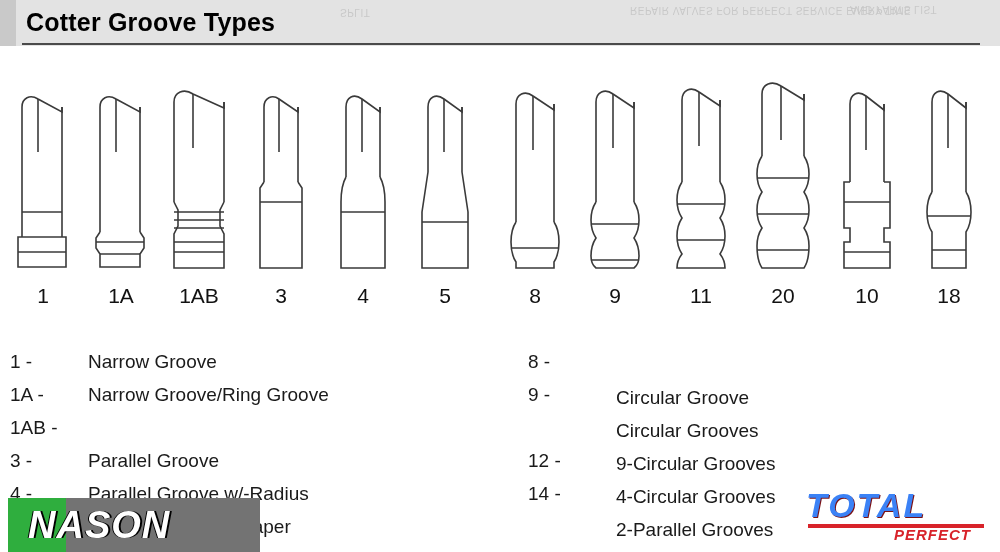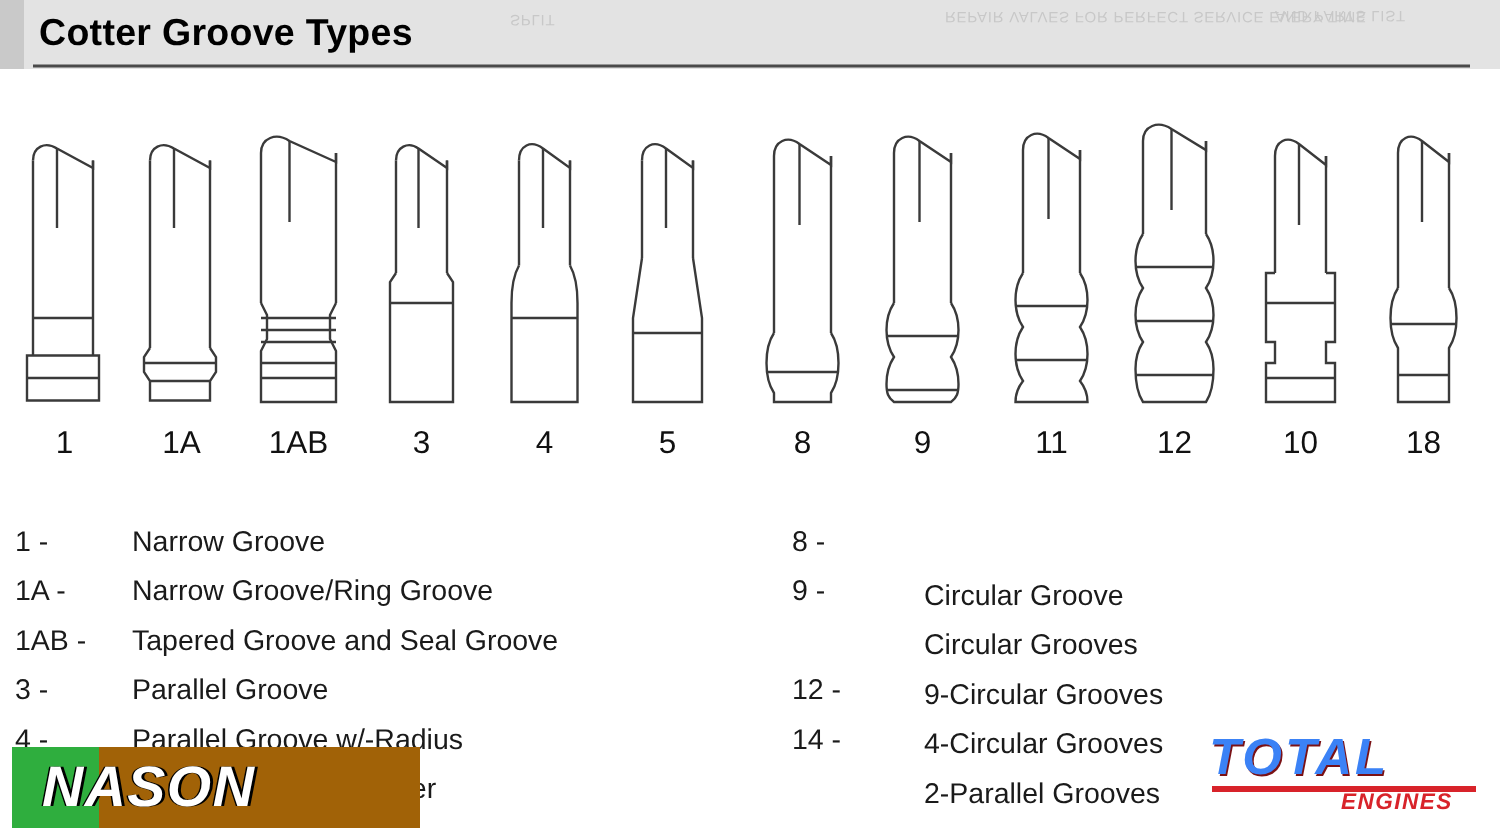--- a/index.html
+++ b/index.html
@@ -114,22 +114,22 @@
     position: absolute;
     left: 78px; top: 0;
   }
   #legend-col-right .legend-key { width: 80px; }
   #legend-col-right .legend-desc { left: 88px; margin-top: 36px; }
 
   
   #nason-logo {
     position: absolute;
     left: 8px; top: 498px;
-    width: 272px; height: 54px;
-    background: #a16207;
+    width: 252px; height: 54px;
+    background: #737373;
     overflow: hidden;
   }
   #nason-green {
     position: absolute;
     left: 0; top: 0;
     width: 58px; height: 54px;
     background: #2fae3e;
   }
   #nason-text {
     position: absolute;
@@ -314,21 +314,21 @@
   <div class="valve" style="left:740px;">
     <svg width="86" height="230" viewBox="0 0 86 230">
       <g fill="none" stroke="#3a3a3a" stroke-width="1.6">
         <path d="M22,42 L22,104 M64,42 L64,104"></path>
         <path d="M22,42 C22,32 32,28 41,34 L64,48 L64,42"></path>
         <path d="M41,34 L41,88"></path>
         <path d="M22,104 C18,110 17,116 17,122 C17,128 18,134 22,140 C18,146 17,152 17,158 C17,164 18,170 22,176 C18,182 17,188 17,194 C17,202 18,210 22,216 L64,216 C68,210 69,202 69,194 C69,188 68,182 64,176 C68,170 69,164 69,158 C69,152 68,146 64,140 C68,134 69,128 69,122 C69,116 68,110 64,104"></path>
         <path d="M17,126 L69,126 M17,162 L69,162 M17,198 L69,198"></path>
       </g>
     </svg>
-    <div class="valve-label">12</div>
+    <div class="valve-label">20</div>
   </div>
 
   <div class="valve" style="left:824px;">
     <svg width="86" height="230" viewBox="0 0 86 230">
       <g fill="none" stroke="#3a3a3a" stroke-width="1.6">
         <path d="M26,52 L26,130 M60,52 L60,130"></path>
         <path d="M26,52 C26,42 34,38 42,44 L60,58 L60,52"></path>
         <path d="M42,44 L42,98"></path>
         <path d="M26,130 L20,130 L20,176 L26,176 L26,190 L20,190 L20,216 L66,216 L66,190 L60,190 L60,176 L66,176 L66,130 L60,130"></path>
         <path d="M20,150 L66,150 M20,200 L66,200"></path>
@@ -358,21 +358,20 @@
     <div class="legend-row">
       <span class="legend-key">1 -</span>
       <span class="legend-desc">Narrow Groove</span>
     </div>
     <div class="legend-row">
       <span class="legend-key">1A -</span>
       <span class="legend-desc">Narrow Groove/Ring Groove</span>
     </div>
     <div class="legend-row">
       <span class="legend-key">1AB -</span>
-      <span class="legend-desc">Tapered Groove and Seal Groove</span>
     </div>
     <div class="legend-row">
       <span class="legend-key">3 -</span>
       <span class="legend-desc">Parallel Groove</span>
     </div>
     <div class="legend-row">
       <span class="legend-key">4 -</span>
       <span class="legend-desc">Parallel Groove w/-Radius</span>
     </div>
     <div class="legend-row">
@@ -409,14 +408,14 @@
 </div>
 
 <div id="nason-logo">
   <div id="nason-green"></div>
   <div id="nason-text">NASON</div>
 </div>
 
 <div id="total-engines">
   <div id="te-total">TOTAL</div>
   <div id="te-bar"></div>
-  <div id="te-engines">ENGINES</div>
+  <div id="te-engines">PERFECT</div>
 </div>
 
 </body></html>

